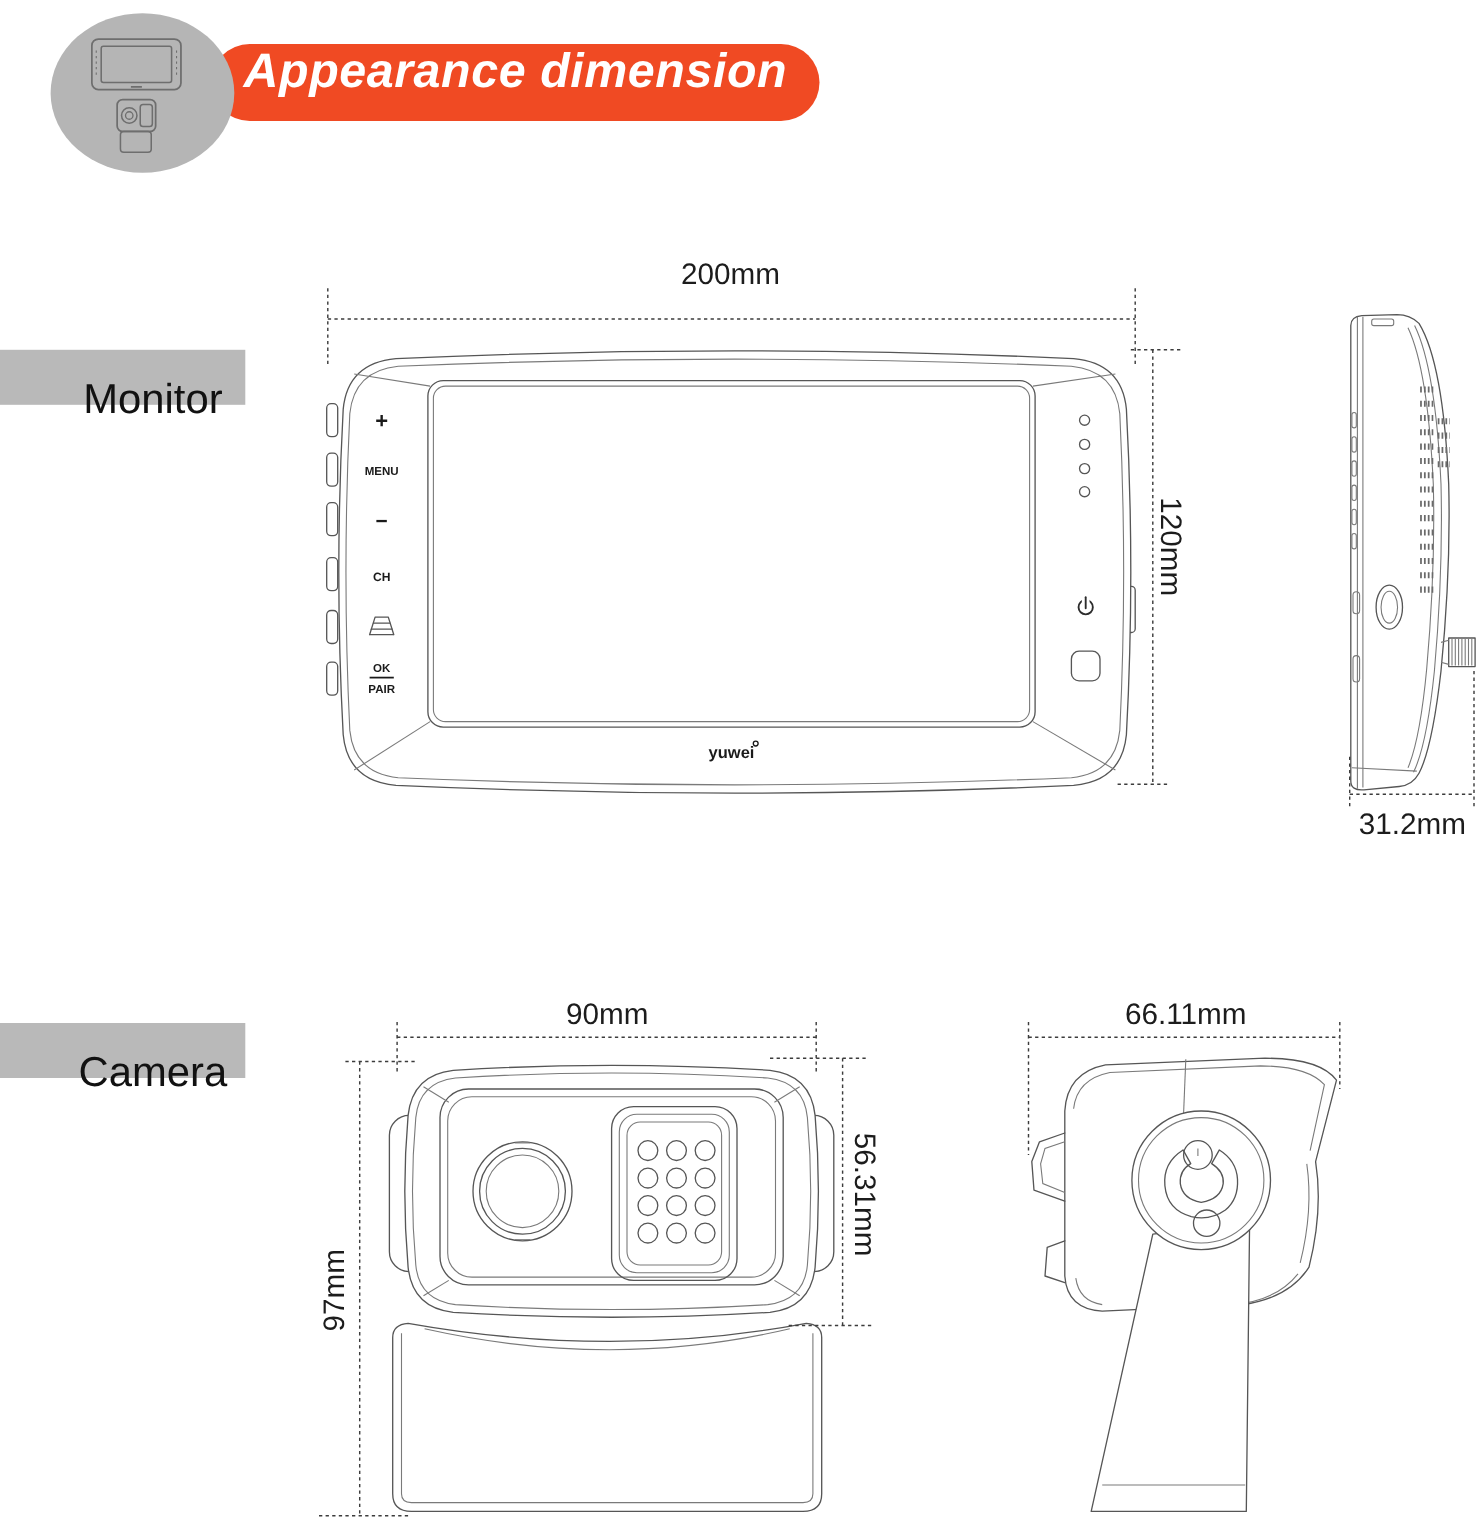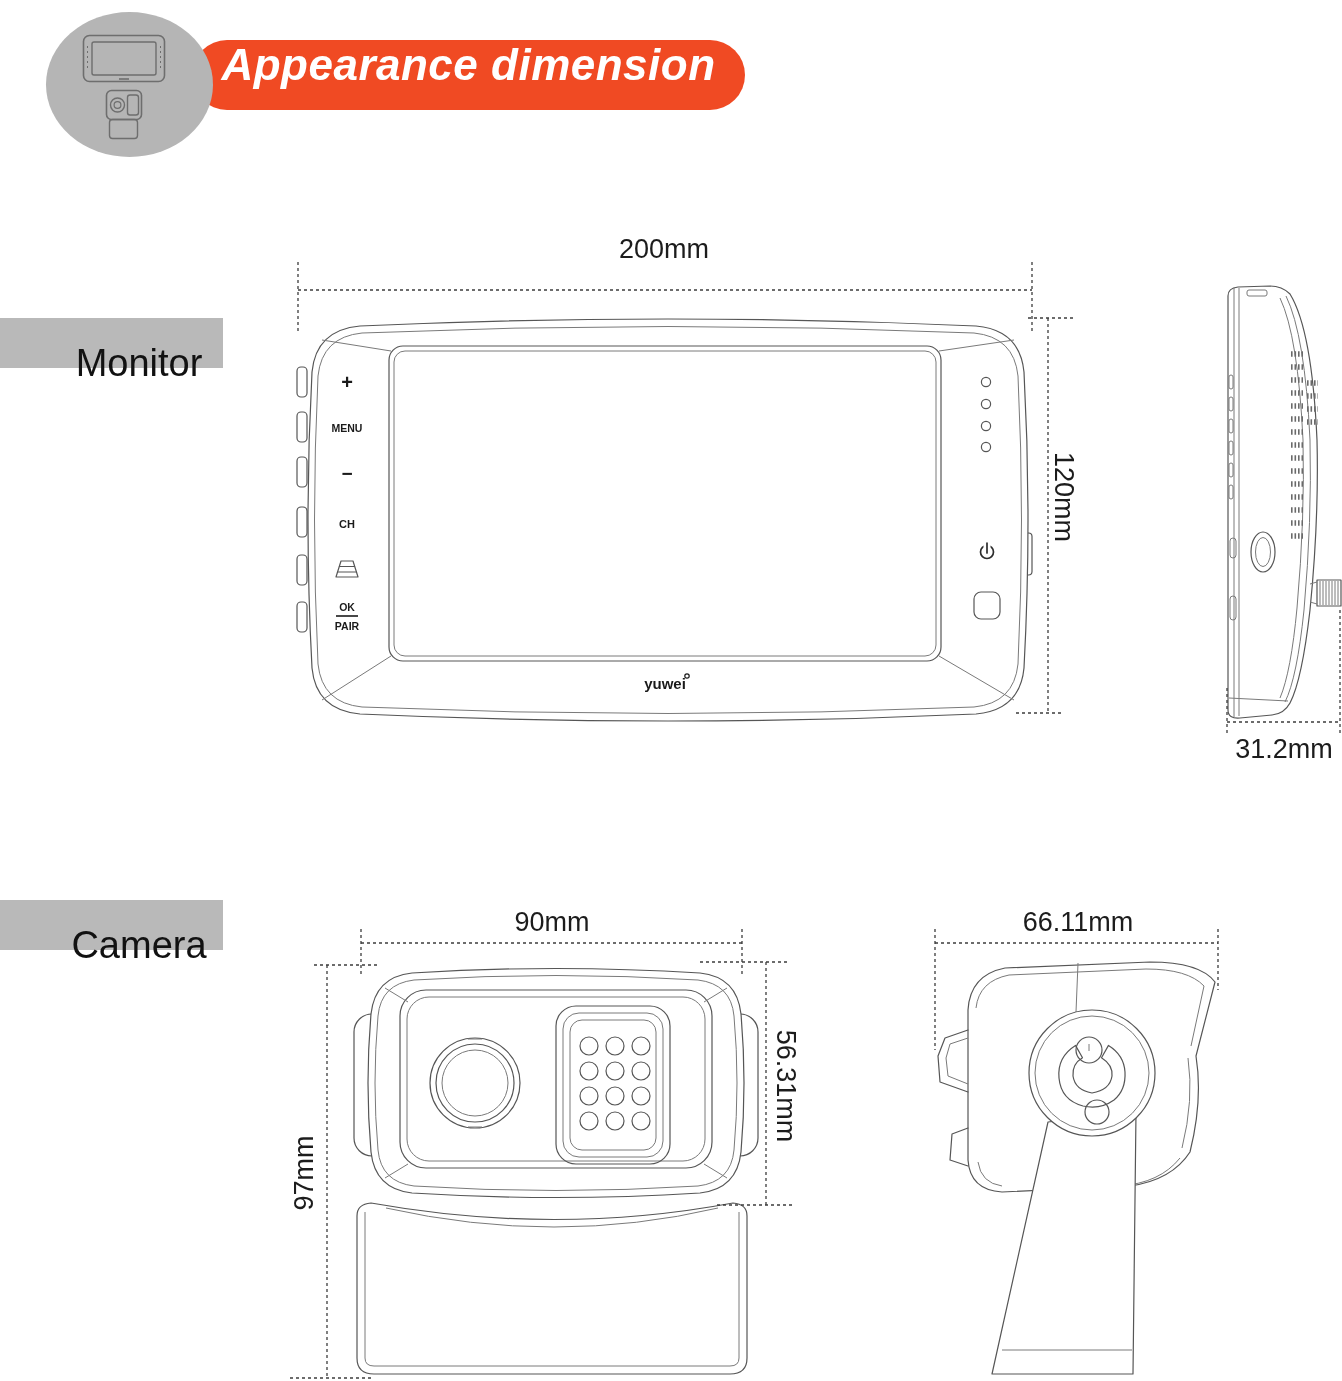--- a/index.html
+++ b/index.html
@@ -11,21 +11,21 @@
   .banner span{color:#ffffff;font-size:44px;font-weight:bold;font-style:italic;letter-spacing:.5px;}
   .badge{position:absolute;left:46px;top:12px;width:167px;height:145px;background:#b5b5b5;
          border-radius:50%;z-index:2;}
   .thumb{position:absolute;z-index:3;}
   
   .section-label{position:absolute;left:0;width:223px;height:50px;background:#b9b9b9;
                  display:flex;align-items:center;justify-content:center;padding-left:55px;
                  box-sizing:border-box;}
   .section-label span{font-size:38px;color:#111111;margin-top:40px;}
   .label-monitor{top:318px;}
-  .label-camera{top:900px;text-align:center;}
+  .label-camera{top:930px;text-align:center;}
   
   .art{position:absolute;left:0;top:0;z-index:0;}
   .ln{fill:none;stroke:#565656;stroke-width:1.2;stroke-linecap:round;stroke-linejoin:round;}
   .lnf{fill:#ffffff;stroke:#565656;stroke-width:1.2;stroke-linejoin:round;}
   .fine{fill:none;stroke:#7a7a7a;stroke-width:1;}
   .dash{fill:none;stroke:#3c3c3c;stroke-width:1.3;stroke-dasharray:3 3;}
   .dim{fill:#1c1c1c;font-size:27px;font-family:"Liberation Sans",sans-serif;}
   .btn{fill:#1a1a1a;font-weight:bold;font-family:"Liberation Sans",sans-serif;}
   .vent{fill:none;stroke:#6a6a6a;stroke-width:5.5;stroke-dasharray:1.6 1.9;}
 </style>

